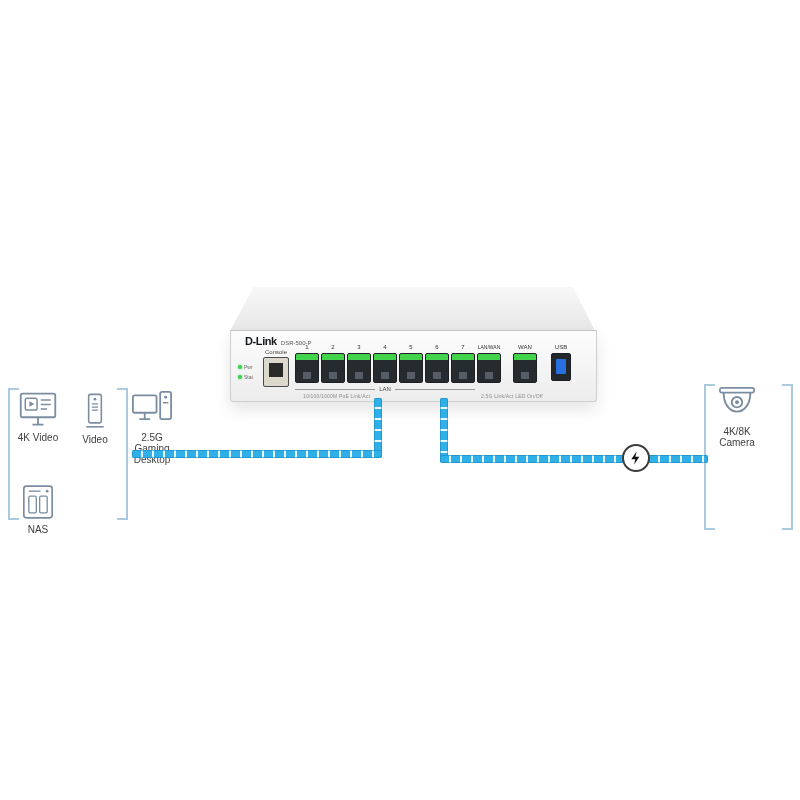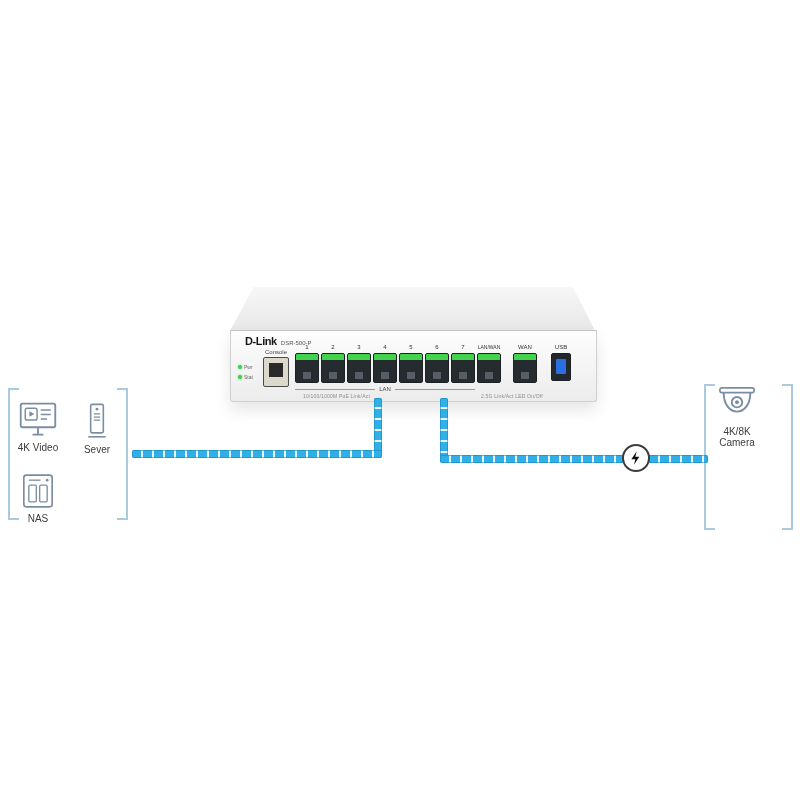--- a/index.html
+++ b/index.html
@@ -56,22 +56,22 @@
     position:absolute;left:622px;top:444px;width:28px;height:28px;border-radius:50%;
     background:#ffffff;border:2px solid #3c3c3c;box-sizing:border-box;z-index:3;
     display:flex;align-items:center;justify-content:center;
   }
   
   .bracket{position:absolute;width:9px;z-index:1;}
   .bracket.open{border-left:2px solid #a9cadf;border-top:2px solid #a9cadf;border-bottom:2px solid #a9cadf;}
   .bracket.close{border-right:2px solid #a9cadf;border-top:2px solid #a9cadf;border-bottom:2px solid #a9cadf;}
   
   .left-group{
-    position:absolute;left:16px;top:400px;width:102px;
-    display:grid;grid-template-columns:1fr 1fr;column-gap:4px;row-gap:10px;justify-items:center;align-items:start;gap:16px;
+    position:absolute;left:16px;top:390px;width:102px;
+    display:grid;grid-template-columns:1fr 1fr 1fr;column-gap:4px;row-gap:10px;justify-items:center;align-items:start;gap:16px;
   }
   .right-group{
     position:absolute;left:708px;top:386px;width:72px;
     display:flex;flex-direction:row;align-items:center;gap:0;
   }
   .dev-item{display:flex;flex-direction:column;align-items:center;gap:2px;}
   .dev-label{font-size:10px;color:#3d3d3d;text-align:center;line-height:1.12;max-width:58px;}
   .icon{display:block;}
   .ap-icon{width:42px;height:42px;border:2.5px solid #7b8da1;border-radius:13px;box-sizing:border-box;
            display:flex;flex-direction:column;align-items:center;justify-content:center;gap:3px;}
@@ -177,21 +177,31 @@
       </svg>
       <span class="dev-label">4K Video</span>
     </div>
     <div class="dev-item">
       <svg class="icon" width="38" height="42" viewBox="0 0 48 48">
         <rect x="16" y="3" width="16" height="36" rx="2" fill="none" stroke="#7b8da1" stroke-width="2"></rect>
         <circle cx="24" cy="9" r="1.8" fill="#7b8da1"></circle>
         <path d="M20 15 h8 M20 19 h8 M20 23 h8" stroke="#7b8da1" stroke-width="1.6"></path>
         <path d="M13 44 h22" stroke="#7b8da1" stroke-width="2"></path>
       </svg>
-      <span class="dev-label">Sever</span>
+      <span class="dev-label">Video</span>
+    </div>
+    <div class="dev-item">
+      <svg class="icon" width="44" height="40" viewBox="0 0 48 44">
+        <rect x="3" y="6" width="26" height="19" rx="2" fill="none" stroke="#7b8da1" stroke-width="2"></rect>
+        <path d="M10 32 h12 M16 25 v7" stroke="#7b8da1" stroke-width="2"></path>
+        <rect x="33" y="2" width="12" height="30" rx="2" fill="none" stroke="#7b8da1" stroke-width="2"></rect>
+        <circle cx="39" cy="8" r="1.6" fill="#7b8da1"></circle>
+        <path d="M36 14 h6" stroke="#7b8da1" stroke-width="1.6"></path>
+      </svg>
+      <span class="dev-label">2.5G Gaming Desktop</span>
     </div>
     <div class="dev-item">
       <svg class="icon" width="40" height="40" viewBox="0 0 48 48">
         <rect x="7" y="5" width="34" height="38" rx="3" fill="none" stroke="#7b8da1" stroke-width="2"></rect>
         <circle cx="35" cy="11" r="1.6" fill="#7b8da1"></circle>
         <path d="M13 11 h14" stroke="#7b8da1" stroke-width="1.6"></path>
         <rect x="13" y="17" width="9" height="20" rx="1.5" fill="none" stroke="#7b8da1" stroke-width="1.6"></rect>
         <rect x="26" y="17" width="9" height="20" rx="1.5" fill="none" stroke="#7b8da1" stroke-width="1.6"></rect>
       </svg>
       <span class="dev-label">NAS</span>

